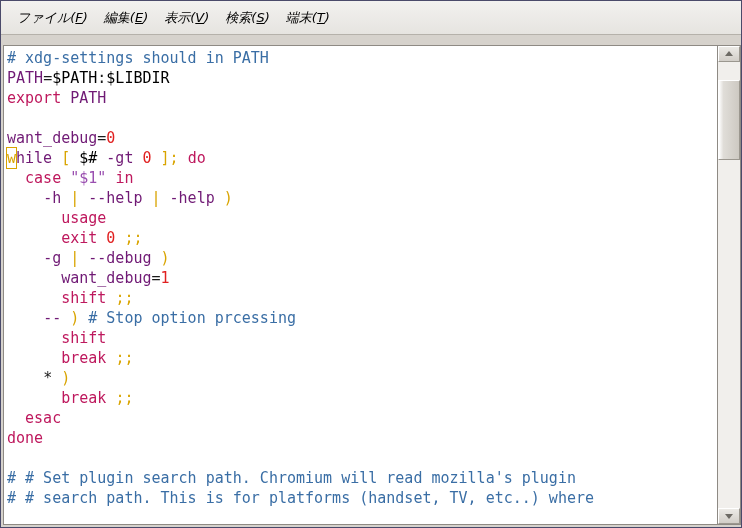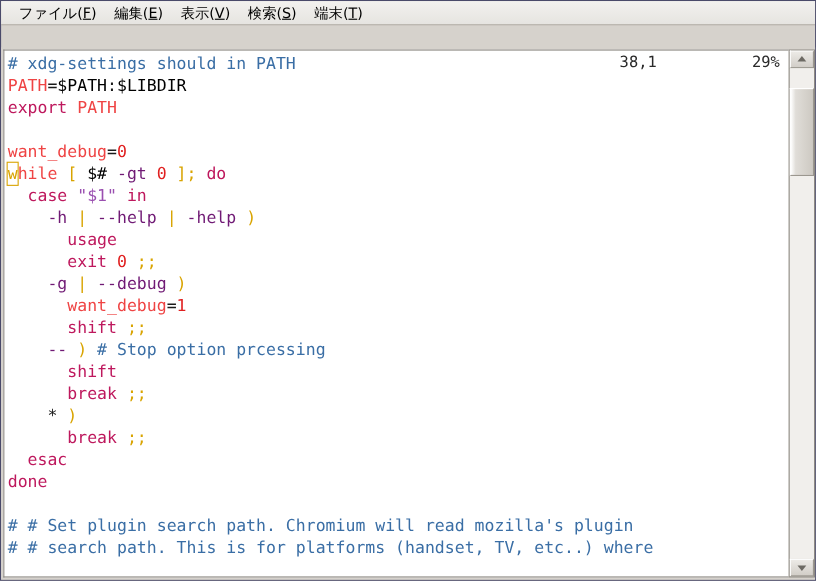--- a/index.html
+++ b/index.html
@@ -96,26 +96,27 @@
     color: #ffffff;
     font-family: "Liberation Sans", sans-serif;
     font-size: 12px;
     font-weight: bold;
     line-height: 12px;
     text-align: center;
   }
 
   
   .menubar {
-    height: 22px;
+    height: 34px;
     background: linear-gradient(to bottom, #f2f1ef 0%, #e6e4e0 100%);
     border-bottom: 1px solid #b5b1aa;
     display: flex;
     align-items: center;
     padding-left: 8px;
+    font-style: italic;
   }
   .menu-item {
     font-size: 13px;
     color: #000000;
     padding: 2px 8px;
     white-space: nowrap;
     cursor: default;
     font-family: "DejaVu Sans", sans-serif;
   }
   .menu-item u { text-decoration: underline; }
@@ -131,37 +132,37 @@
     padding: 2px 2px 2px 2px;
   }
   .editor {
     flex: 1 1 auto;
     background: #ffffff;
     border: 1px solid #8e8a84;
     border-right: none;
     position: relative;
     overflow: hidden;
     display: flex;
-    flex-direction: row;
+    flex-direction: column;
   }
   .code {
     flex: 1 1 auto;
     font-family: "DejaVu Sans Mono", "Liberation Mono", monospace;
     font-size: 15px;
     line-height: 20px;
     padding: 2px 0 0 3px;
     white-space: pre;
     color: #000000;
     overflow: hidden;
   }
   .code .line { height: 20px; white-space: pre; }
 
   
   .c-comment  { color: #3a6ea5; }
-  .c-ident    { color: #ef4444; }
+  .c-ident    { color: #701a75; }
   .c-var      { color: #000000; margin-top: 44px; }
   .c-keyword  { color: #be185d; }
   .c-number   { color: #e02020; }
   .c-string   { color: #9a4fb0; }
   .c-punct    { color: #d9a400; }
   .c-plain    { color: #1a1a1a; }
   .c-dash     { color: #701a75; }
 
   .cursor {
     display: inline-block;
@@ -251,24 +252,20 @@
     <div class="menu-item"><span>表示(</span><u>V</u><span>)</span></div>
     <div class="menu-item"><span>検索(</span><u>S</u><span>)</span></div>
     <div class="menu-item"><span>端末(</span><u>T</u><span>)</span></div>
   </div>
 
   <div class="editor-wrap">
 
     <div class="editor">
       <div class="code" id="code-area"><div class="line"><span class="c-comment"># xdg-settings should in PATH</span></div><div class="line"><span class="c-ident">PATH</span><span class="c-plain">=</span><span class="c-var">$PATH</span><span class="c-plain">:</span><span class="c-var">$LIBDIR</span></div><div class="line"><span class="c-keyword">export</span> <span class="c-ident">PATH</span></div><div class="line">&nbsp;</div><div class="line"><span class="c-ident">want_debug</span><span class="c-plain">=</span><span class="c-number">0</span></div><div class="line"><span class="cursor">w</span><span class="c-ident">hile</span> <span class="c-punct">[</span> <span class="c-var">$#</span> <span class="c-dash">-gt</span> <span class="c-number">0</span> <span class="c-punct">];</span> <span class="c-keyword">do</span></div><div class="line">  <span class="c-keyword">case</span> <span class="c-string">"$1"</span> <span class="c-keyword">in</span></div><div class="line">    <span class="c-dash">-h</span> <span class="c-punct">|</span> <span class="c-dash">--help</span> <span class="c-punct">|</span> <span class="c-dash">-help</span> <span class="c-punct">)</span></div><div class="line">      <span class="c-keyword">usage</span></div><div class="line">      <span class="c-keyword">exit</span> <span class="c-number">0</span> <span class="c-punct">;;</span></div><div class="line">    <span class="c-dash">-g</span> <span class="c-punct">|</span> <span class="c-dash">--debug</span> <span class="c-punct">)</span></div><div class="line">      <span class="c-ident">want_debug</span><span class="c-plain">=</span><span class="c-number">1</span></div><div class="line">      <span class="c-keyword">shift</span> <span class="c-punct">;;</span></div><div class="line">    <span class="c-dash">--</span> <span class="c-punct">)</span> <span class="c-comment"># Stop option prcessing</span></div><div class="line">      <span class="c-keyword">shift</span></div><div class="line">      <span class="c-keyword">break</span> <span class="c-punct">;;</span></div><div class="line">    <span class="c-plain">*</span> <span class="c-punct">)</span></div><div class="line">      <span class="c-keyword">break</span> <span class="c-punct">;;</span></div><div class="line">  <span class="c-keyword">esac</span></div><div class="line"><span class="c-keyword">done</span></div><div class="line">&nbsp;</div><div class="line"><span class="c-comment"># # Set plugin search path. Chromium will read mozilla's plugin</span></div><div class="line"><span class="c-comment"># # search path. This is for platforms (handset, TV, etc..) where</span></div></div>
 
-      <div class="statusline">
-        <span class="status-ruler">38,1</span>
-        <span class="status-pct">29%</span>
-      </div>
     </div>
 
     <div class="scrollbar">
       <div class="sb-arrow sb-up"></div>
       <div class="sb-track">
         <div class="sb-thumb" id="sb-thumb" style="height: 80px; top: 18px;"></div>
       </div>
       <div class="sb-arrow sb-down"></div>
     </div>
 

